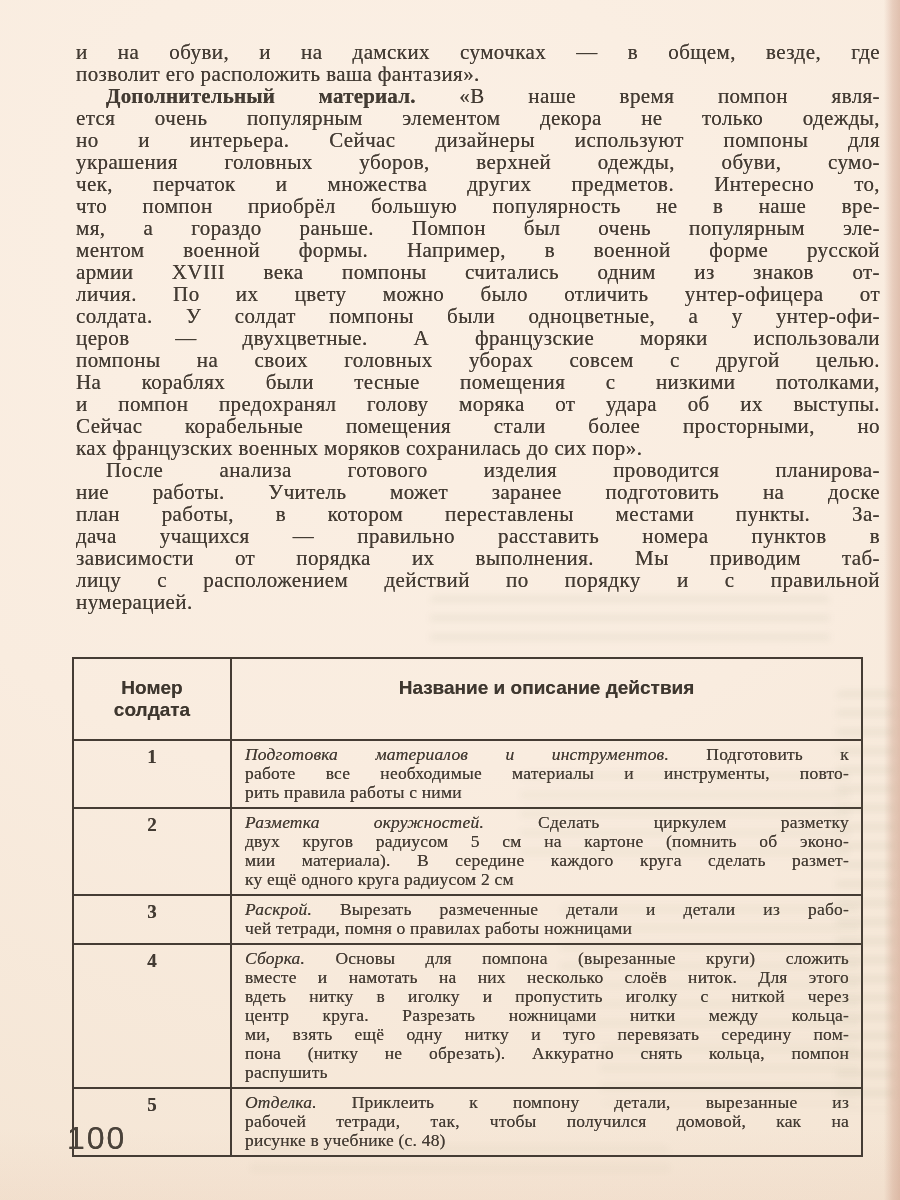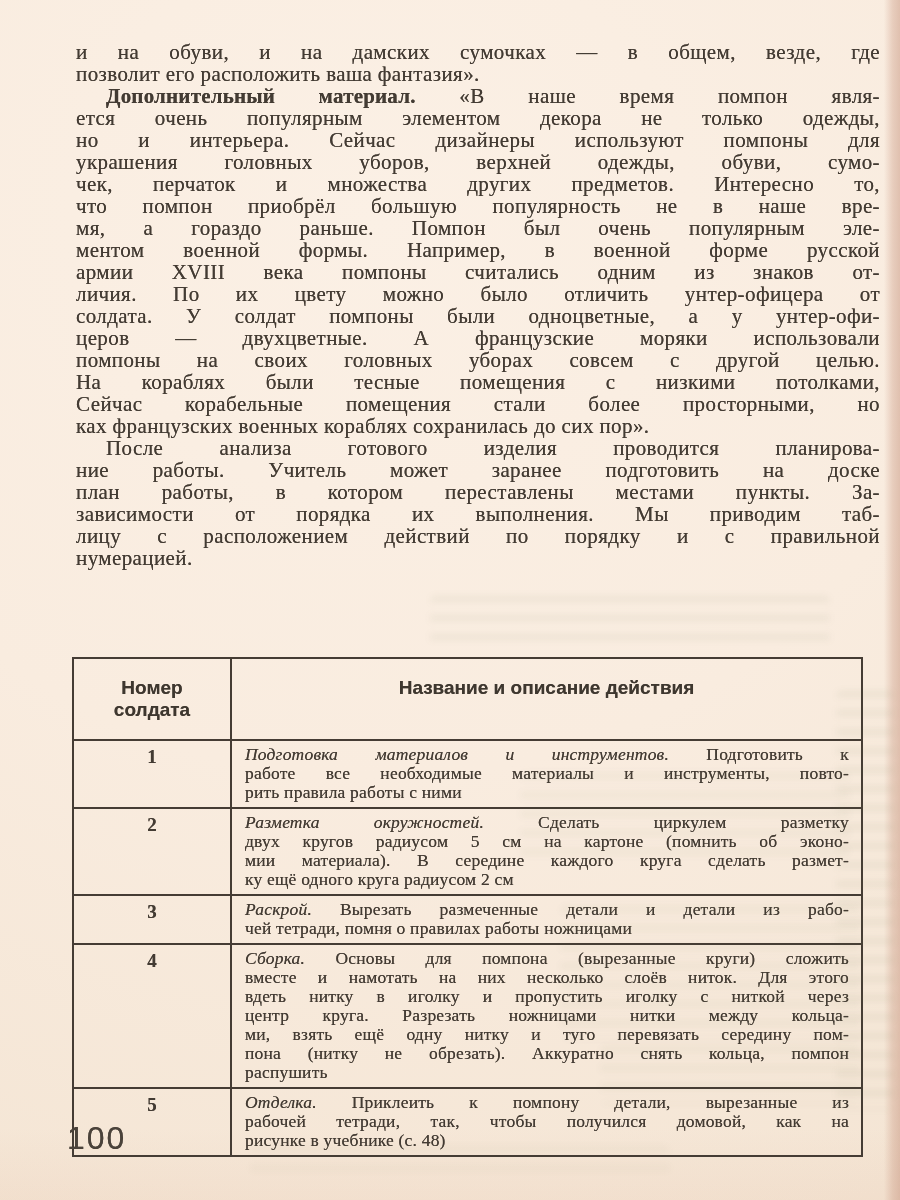--- a/index.html
+++ b/index.html
@@ -81,27 +81,29 @@
         <div class="bline">чек, перчаток и множества других предметов. Интересно то,</div>
         <div class="bline">что помпон приобрёл большую популярность не в наше вре-</div>
         <div class="bline">мя, а гораздо раньше. Помпон был очень популярным эле-</div>
         <div class="bline">ментом военной формы. Например, в военной форме русской</div>
         <div class="bline">армии XVIII века помпоны считались одним из знаков от-</div>
         <div class="bline">личия. По их цвету можно было отличить унтер-офицера от</div>
         <div class="bline">солдата. У солдат помпоны были одноцветные, а у унтер-офи-</div>
         <div class="bline">церов — двухцветные. А французские моряки использовали</div>
         <div class="bline">помпоны на своих головных уборах совсем с другой целью.</div>
         <div class="bline">На кораблях были тесные помещения с низкими потолками,</div>
+        <div class="bline">и помпон предохранял голову моряка от удара об их выступы.</div>
         <div class="bline">Сейчас корабельные помещения стали более просторными, но</div>
-        <div class="bline endline">ках французских военных кораблях сохранилась до сих пор».</div>
+        <div class="bline endline">ках французских военных моряков сохранилась до сих пор».</div>
       </div>
     <div id="para3">
         <div class="bline indent">После анализа готового изделия проводится планирова-</div>
         <div class="bline">ние работы. Учитель может заранее подготовить на доске</div>
         <div class="bline">план работы, в котором переставлены местами пункты. За-</div>
+        <div class="bline">дача учащихся — правильно расставить номера пунктов в</div>
         <div class="bline">зависимости от порядка их выполнения. Мы приводим таб-</div>
         <div class="bline">лицу с расположением действий по порядку и с правильной</div>
         <div class="bline endline">нумерацией.</div>
       </div>
   </div>
 
   <table class="actions">
     <thead>
       <tr>
         <th class="hcell col-num">

